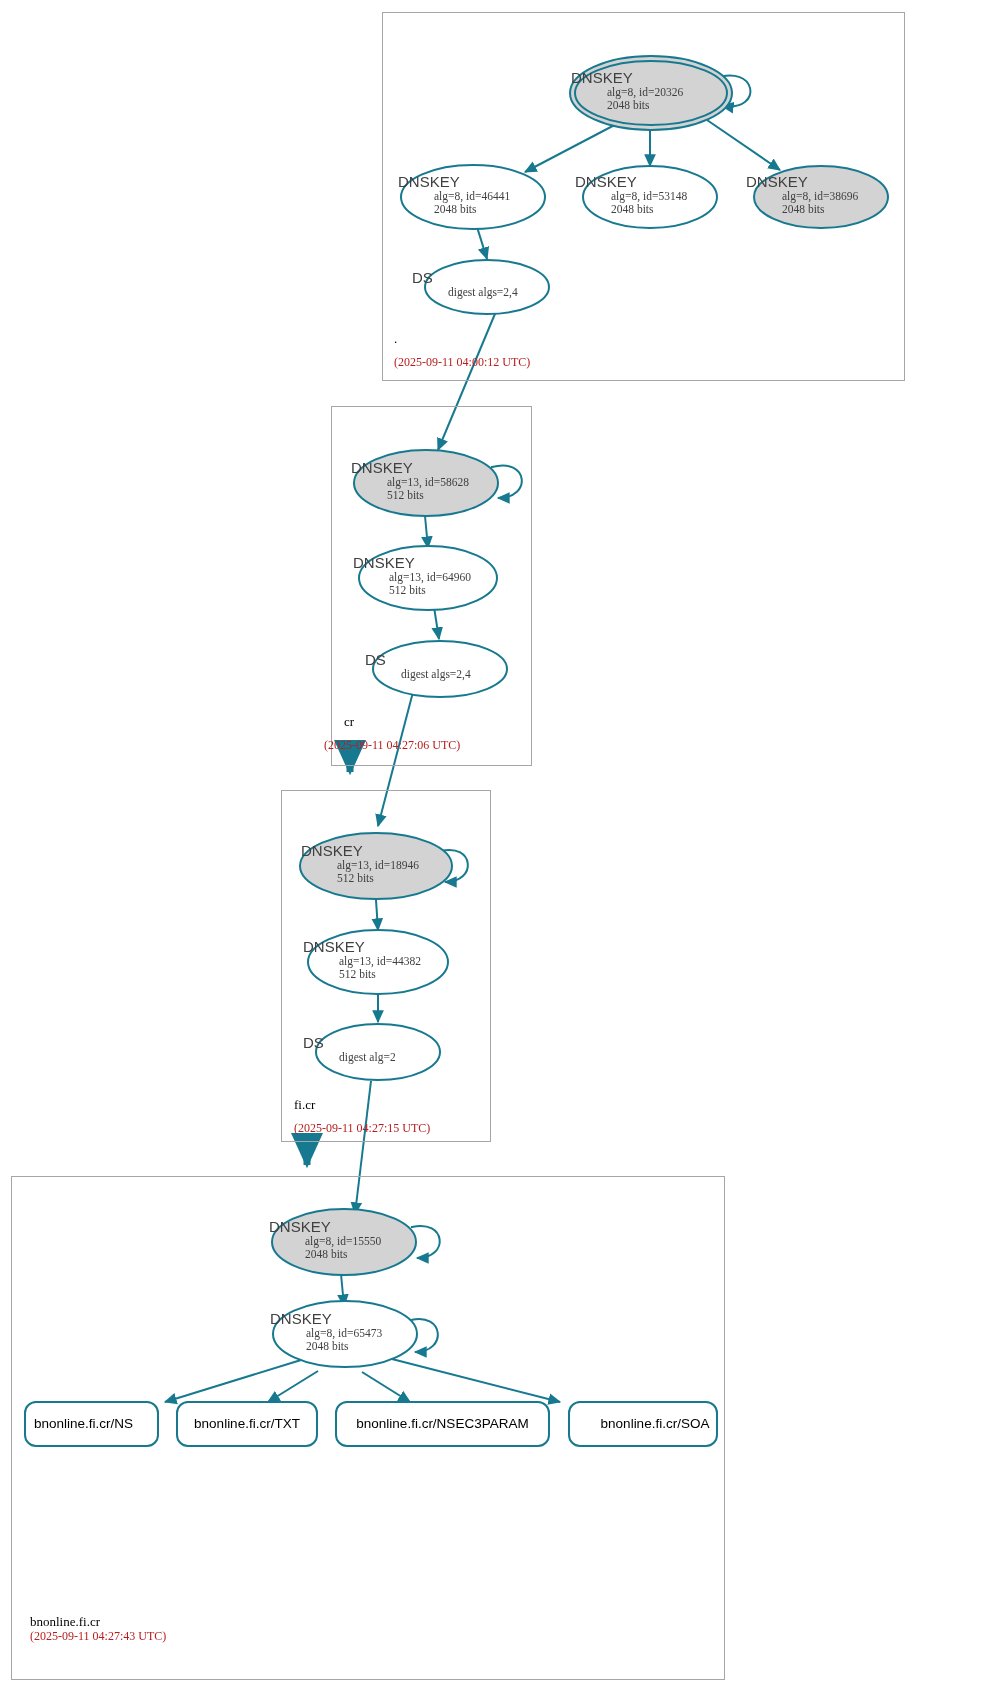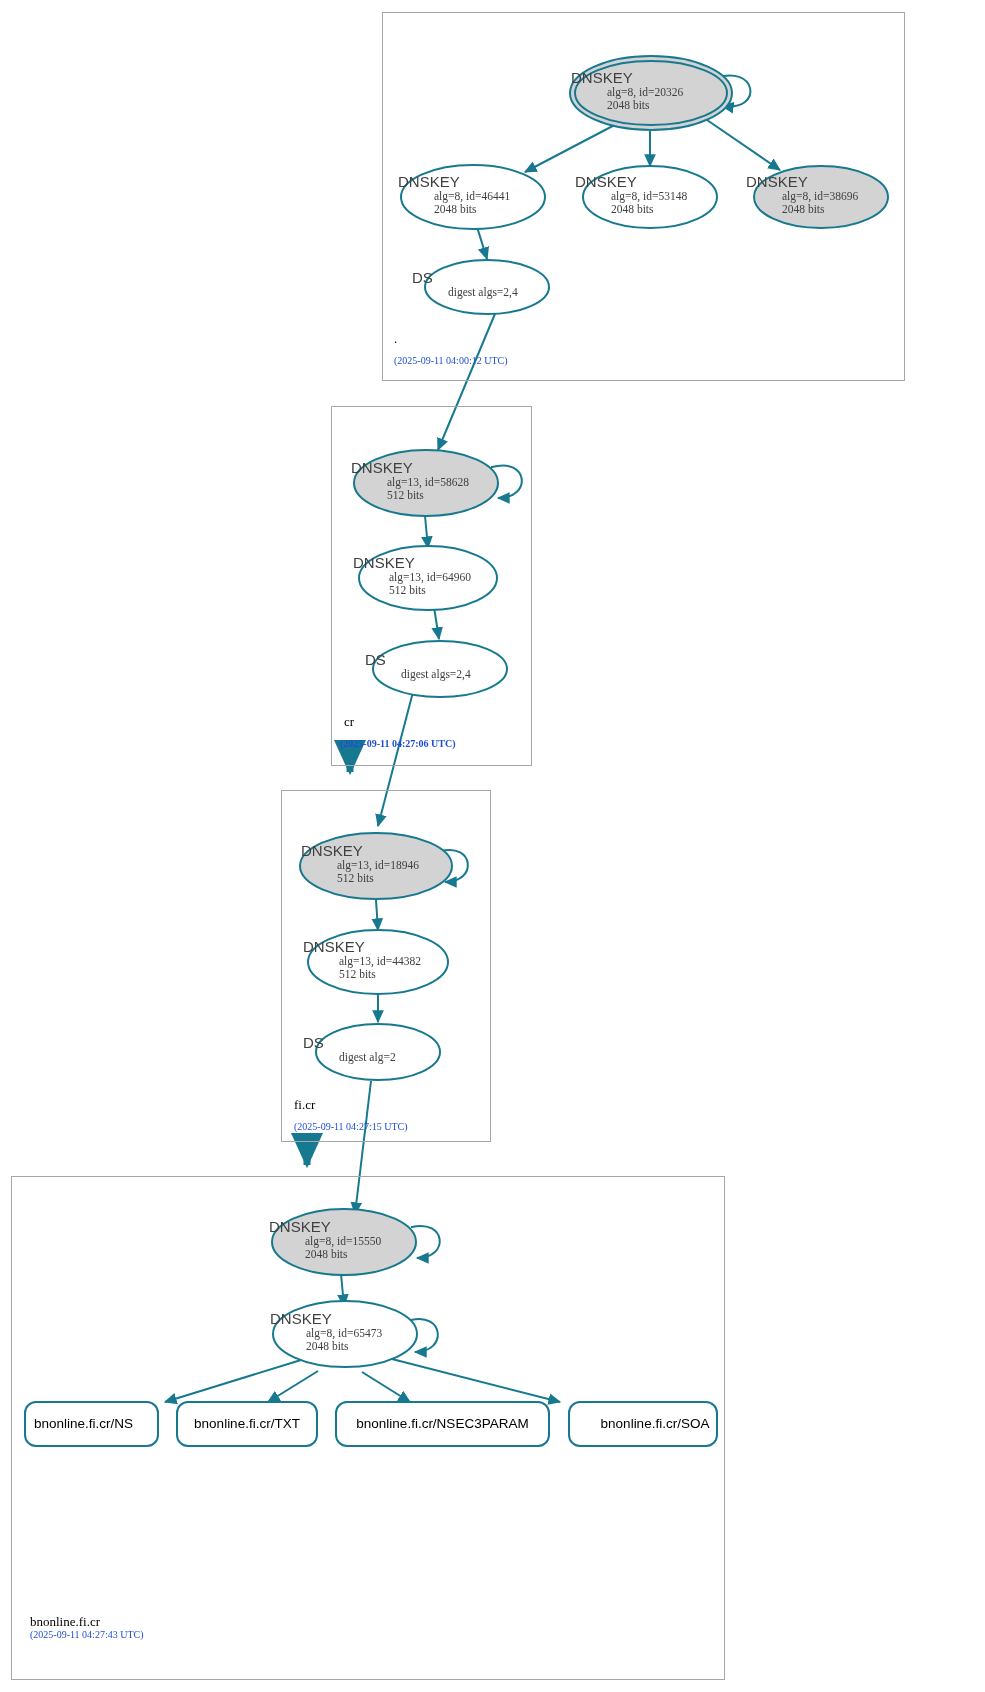--- a/index.html
+++ b/index.html
@@ -14,22 +14,22 @@
   
   .zone-box{
     position:absolute;border:1px solid #a6a6a6;background:transparent;
     box-sizing:border-box;
   }
   .zone-label{
     position:absolute;color:#000;font-family:"Liberation Serif", serif;
     font-size:13px;white-space:nowrap;
   }
   .zone-time{
-    position:absolute;color:#1d4ed8;font-family:"Liberation Serif", serif;
-    font-size:10px;white-space:nowrap;
+    position:absolute;color:#b91c1c;font-family:"Liberation Serif", serif;
+    font-size:12px;white-space:nowrap;
   }
 
   
   .node-text{
     position:absolute;text-align:left;color:#404040;white-space:nowrap;
     pointer-events:none;
   }
   .nt-title{font-family:"Liberation Sans", sans-serif;font-size:15px;line-height:16px;}
   .nt-sub{font-family:"Liberation Serif", serif;font-size:11.5px;line-height:12.5px;padding-left:36px;}
   .rr-text{
@@ -133,21 +133,21 @@
       <rect x="569" y="1402" width="148" height="44" rx="11" ry="11" fill="#ffffff"></rect>
     </g>
   </svg>
 
   <div class="zone-box" style="left:382px;top:12px;width:523px;height:369px;"></div>
   <div class="zone-label" style="left:394px;top:331px;">.</div>
   <div class="zone-time" style="left:394px;top:355px;">(2025-09-11 04:00:12 UTC)</div>
 
   <div class="zone-box" style="left:331px;top:406px;width:201px;height:360px;"></div>
   <div class="zone-label" style="left:344px;top:714px;">cr</div>
-  <div class="zone-time" style="left:340px;top:738px;font-weight:bold;">(2025-09-11 04:27:06 UTC)</div>
+  <div class="zone-time" style="left:324px;top:738px;">(2025-09-11 04:27:06 UTC)</div>
 
   <div class="zone-box" style="left:281px;top:790px;width:210px;height:352px;"></div>
   <div class="zone-label" style="left:294px;top:1097px;text-align:center;">fi.cr</div>
   <div class="zone-time" style="left:294px;top:1121px;">(2025-09-11 04:27:15 UTC)</div>
 
   <div class="zone-box" style="left:11px;top:1176px;width:714px;height:504px;"></div>
   <div class="zone-label" style="left:30px;top:1605px;margin-top:9px;">bnonline.fi.cr</div>
   <div class="zone-time" style="left:30px;top:1629px;">(2025-09-11 04:27:43 UTC)</div>
 
   <div class="node-text" style="left:571px;top:70px;width:160px;">

